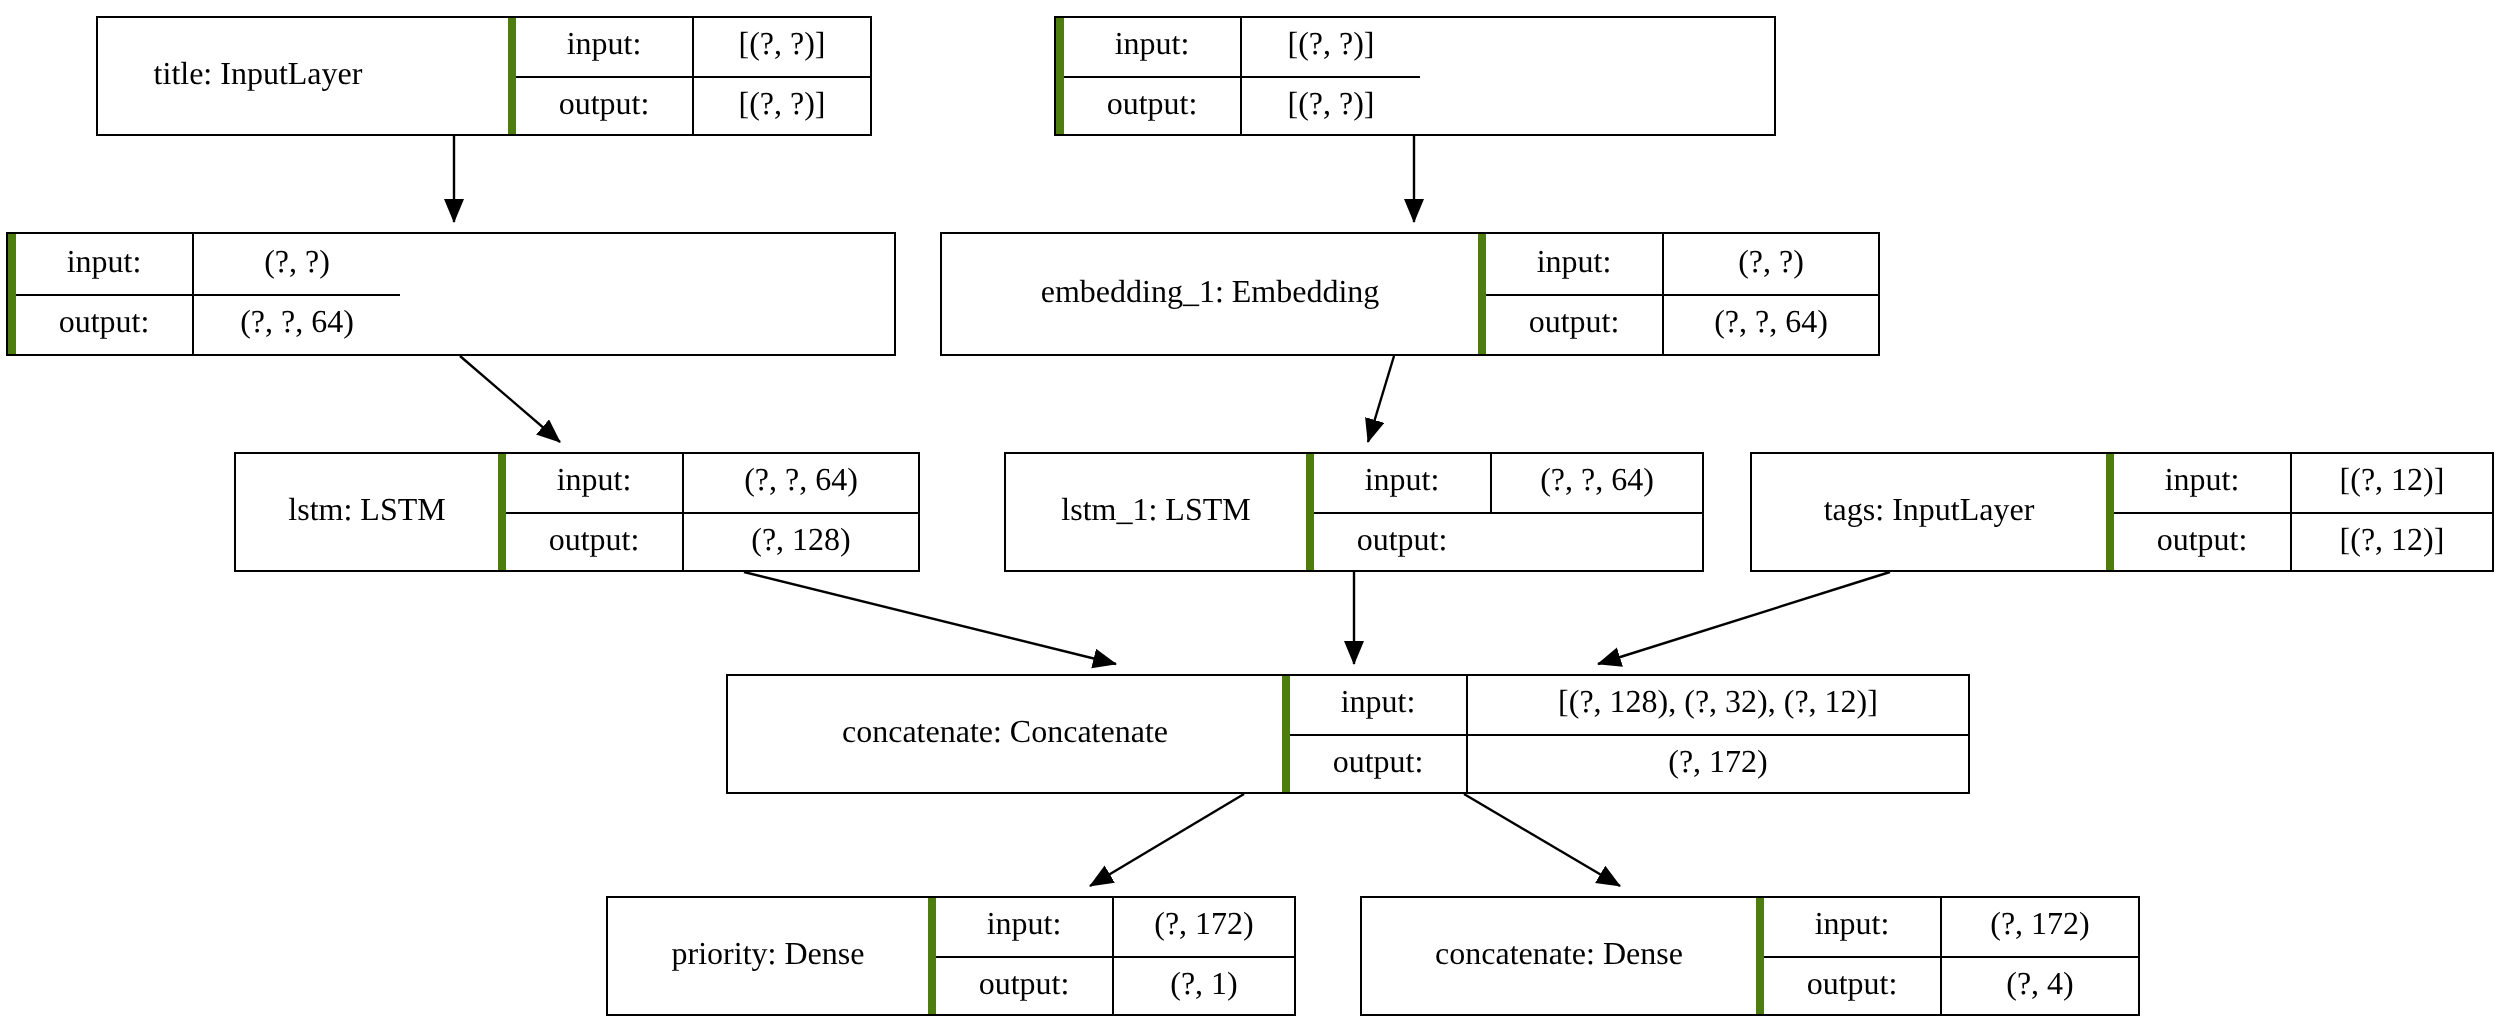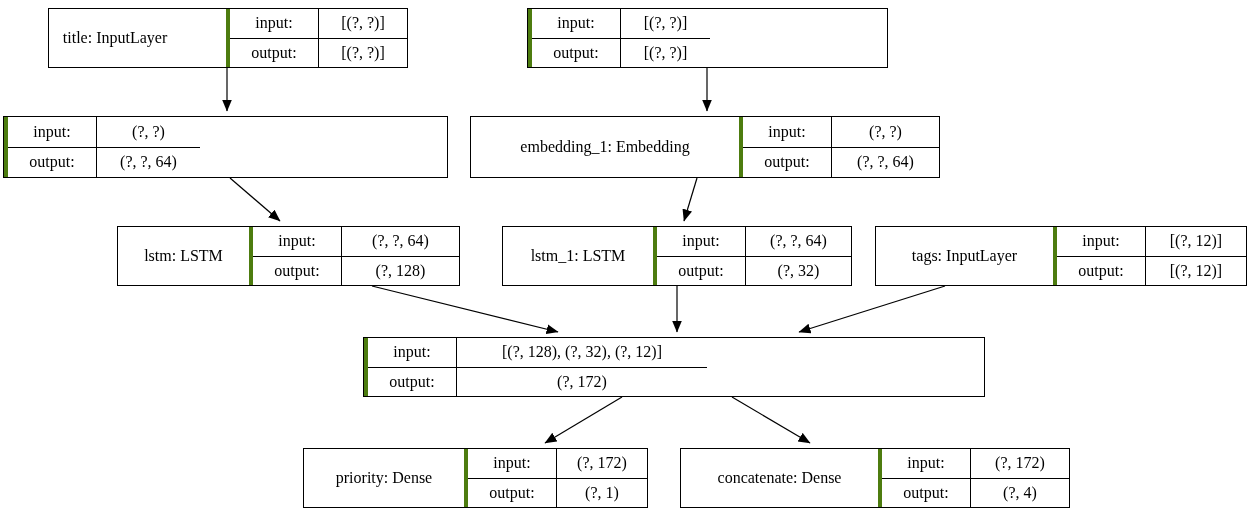--- a/index.html
+++ b/index.html
@@ -82,21 +82,21 @@
     <line class="edge" x1="707" y1="68" x2="707" y2="111" marker-end="url(#arrow)"></line>
     <line class="edge" x1="230" y1="178" x2="280" y2="221" marker-end="url(#arrow)"></line>
     <line class="edge" x1="697" y1="178" x2="684" y2="221" marker-end="url(#arrow)"></line>
     <line class="edge" x1="372" y1="286" x2="558" y2="332" marker-end="url(#arrow)"></line>
     <line class="edge" x1="677" y1="286" x2="677" y2="332" marker-end="url(#arrow)"></line>
     <line class="edge" x1="945" y1="286" x2="799" y2="332" marker-end="url(#arrow)"></line>
     <line class="edge" x1="622" y1="397" x2="545" y2="443" marker-end="url(#arrow)"></line>
     <line class="edge" x1="732" y1="397" x2="810" y2="443" marker-end="url(#arrow)"></line>
   </svg>
 
-  <div class="node" style="left:48px; top:8px; width:360px;gap:45px;">
+  <div class="node" style="left:48px; top:8px; width:388px;gap:45px;">
     <div class="name">title: InputLayer</div>
     <div class="io">
       <div class="iorow first">
         <div class="lbl">input:</div>
         <div class="val" style="width:88px">[(?, ?)]</div>
       </div>
       <div class="iorow">
         <div class="lbl">output:</div>
         <div class="val" style="width:88px">[(?, ?)]</div>
       </div>
@@ -159,40 +159,40 @@
 
   <div class="node" style="left:502px; top:226px; width:350px;">
     <div class="name">lstm_1: LSTM</div>
     <div class="io">
       <div class="iorow first">
         <div class="lbl">input:</div>
         <div class="val" style="width:105px">(?, ?, 64)</div>
       </div>
       <div class="iorow">
         <div class="lbl">output:</div>
-        <div class="val" style="width:105px">(?, 32)</div>
       </div>
     </div>
   </div>
 
   <div class="node" style="left:875px; top:226px; width:372px;">
     <div class="name">tags: InputLayer</div>
     <div class="io">
       <div class="iorow first">
         <div class="lbl">input:</div>
         <div class="val" style="width:100px">[(?, 12)]</div>
       </div>
       <div class="iorow">
         <div class="lbl">output:</div>
         <div class="val" style="width:100px">[(?, 12)]</div>
       </div>
     </div>
   </div>
 
   <div class="node" style="left:363px; top:337px; width:622px;">
+    <div class="name">concatenate: Concatenate</div>
     <div class="io">
       <div class="iorow first">
         <div class="lbl">input:</div>
         <div class="val" style="width:250px">[(?, 128), (?, 32), (?, 12)]</div>
       </div>
       <div class="iorow">
         <div class="lbl">output:</div>
         <div class="val" style="width:250px">(?, 172)</div>
       </div>
     </div>

